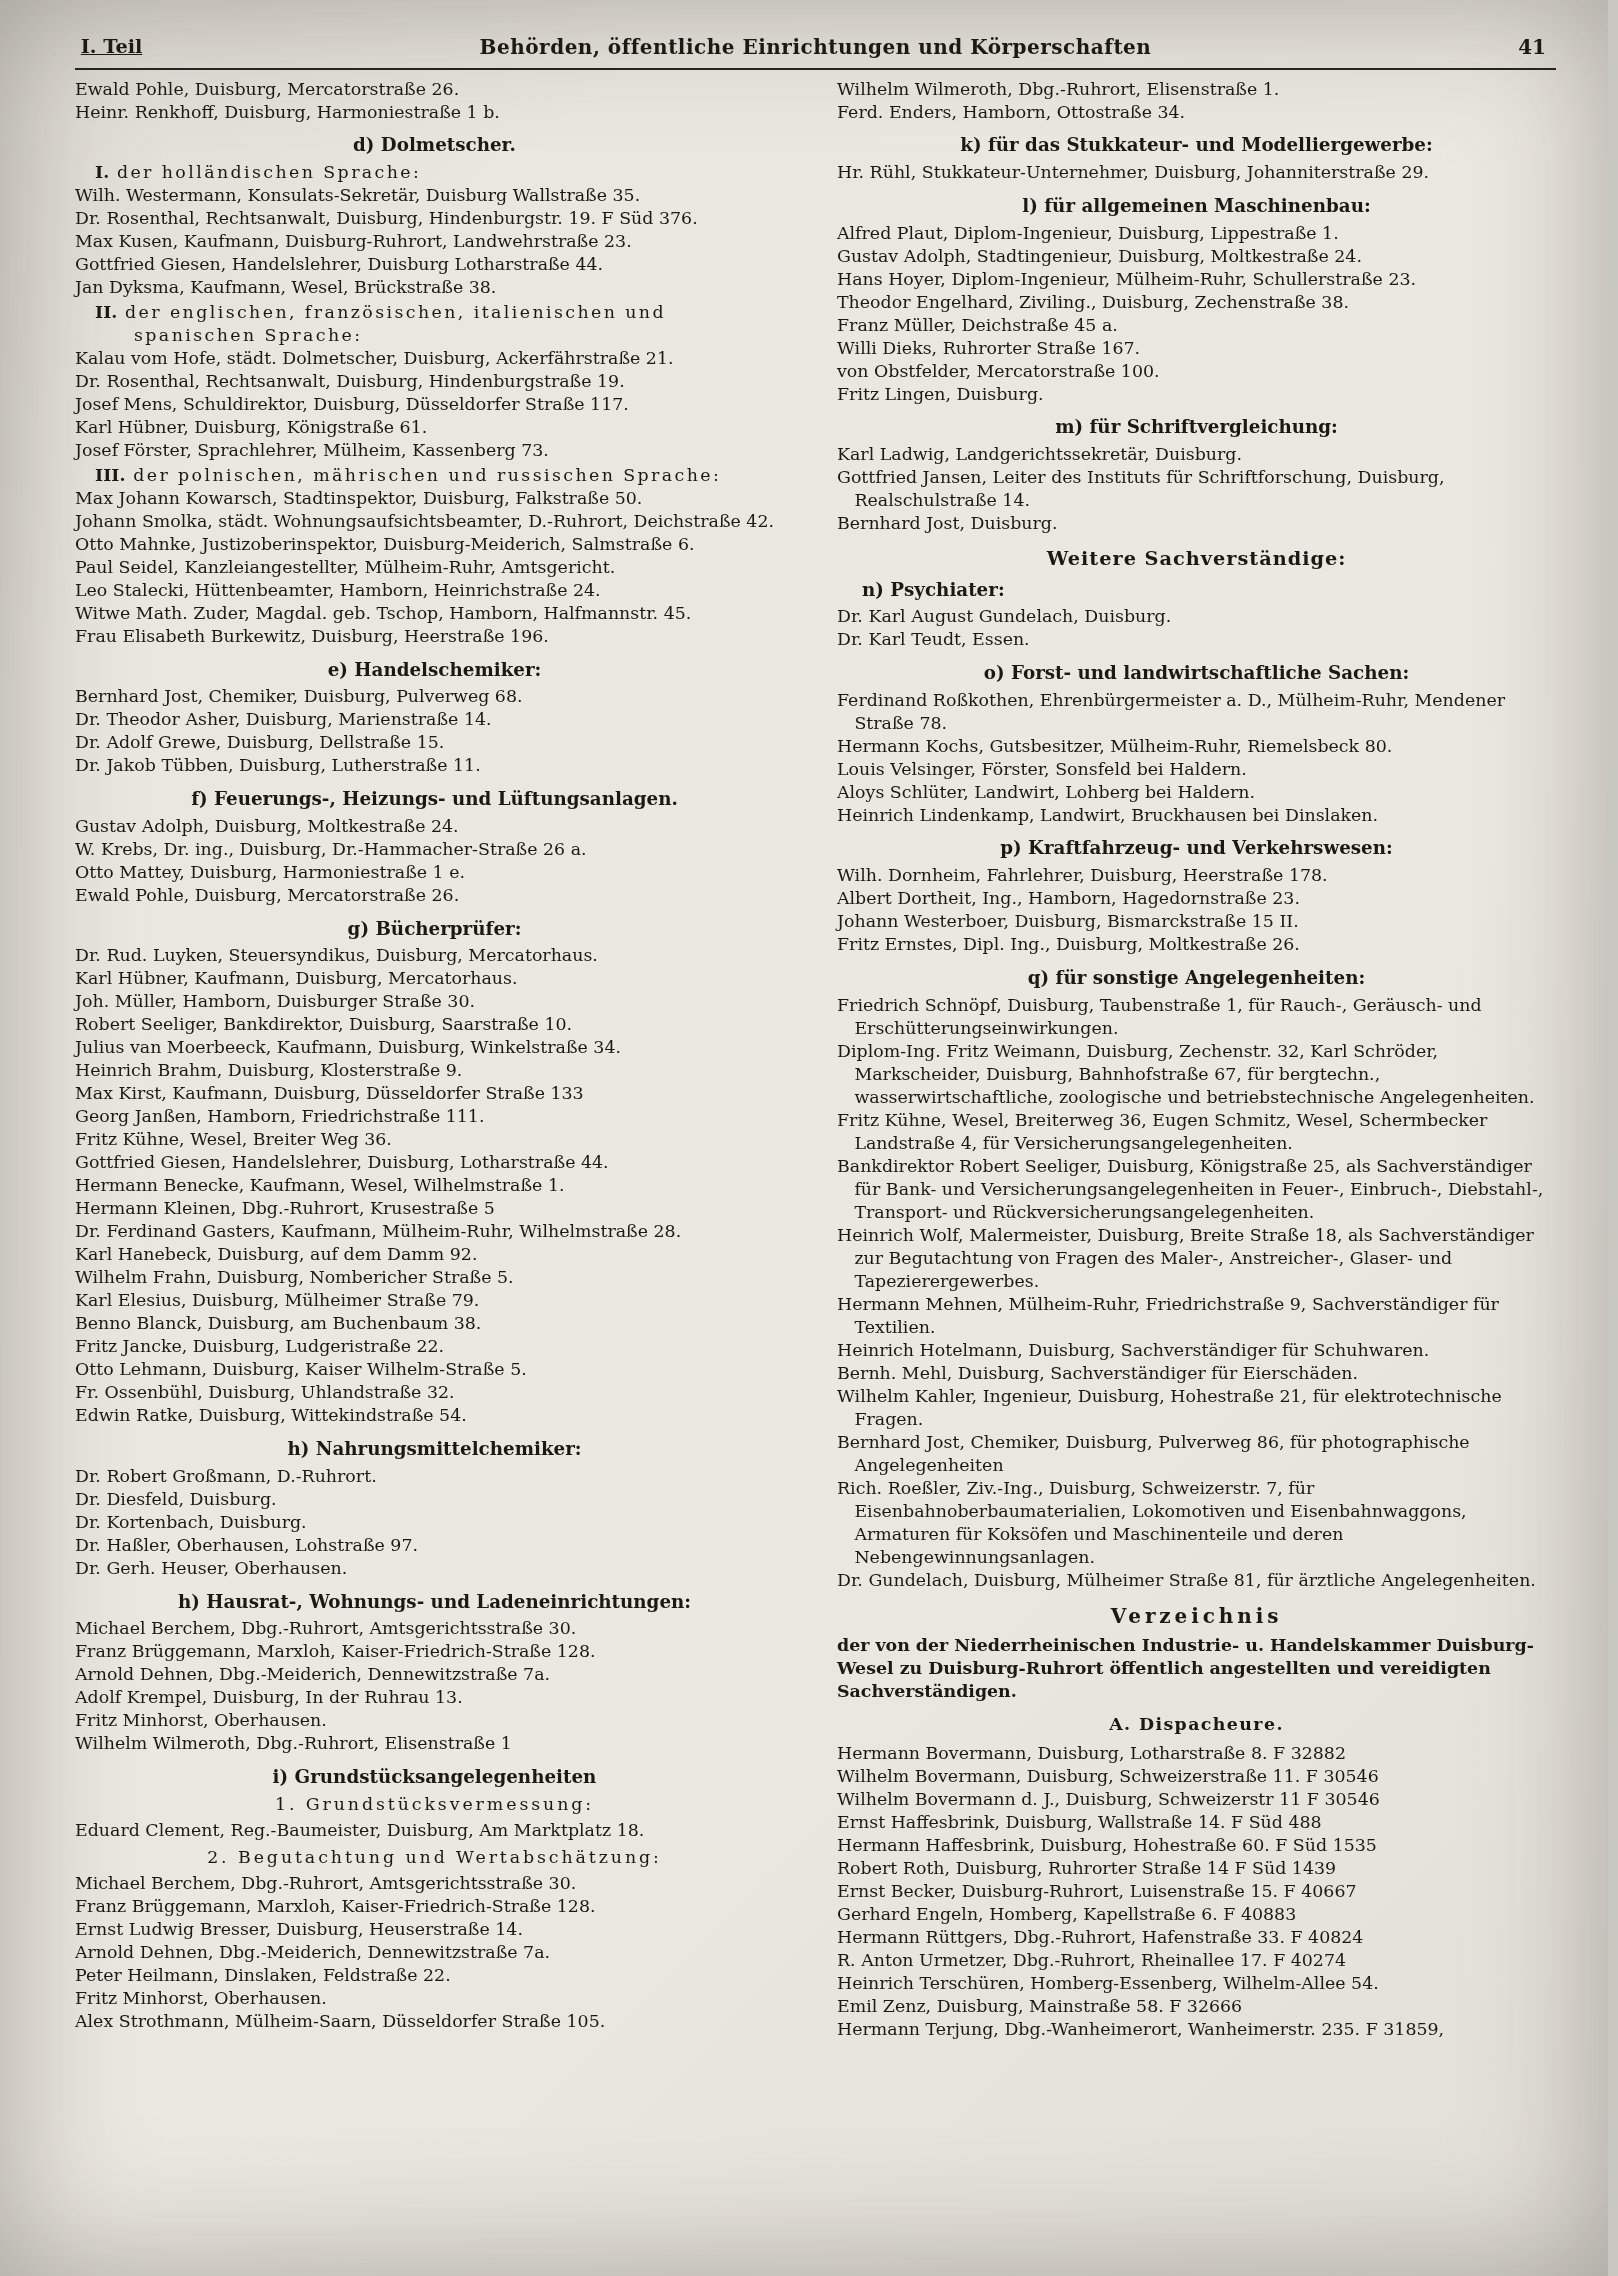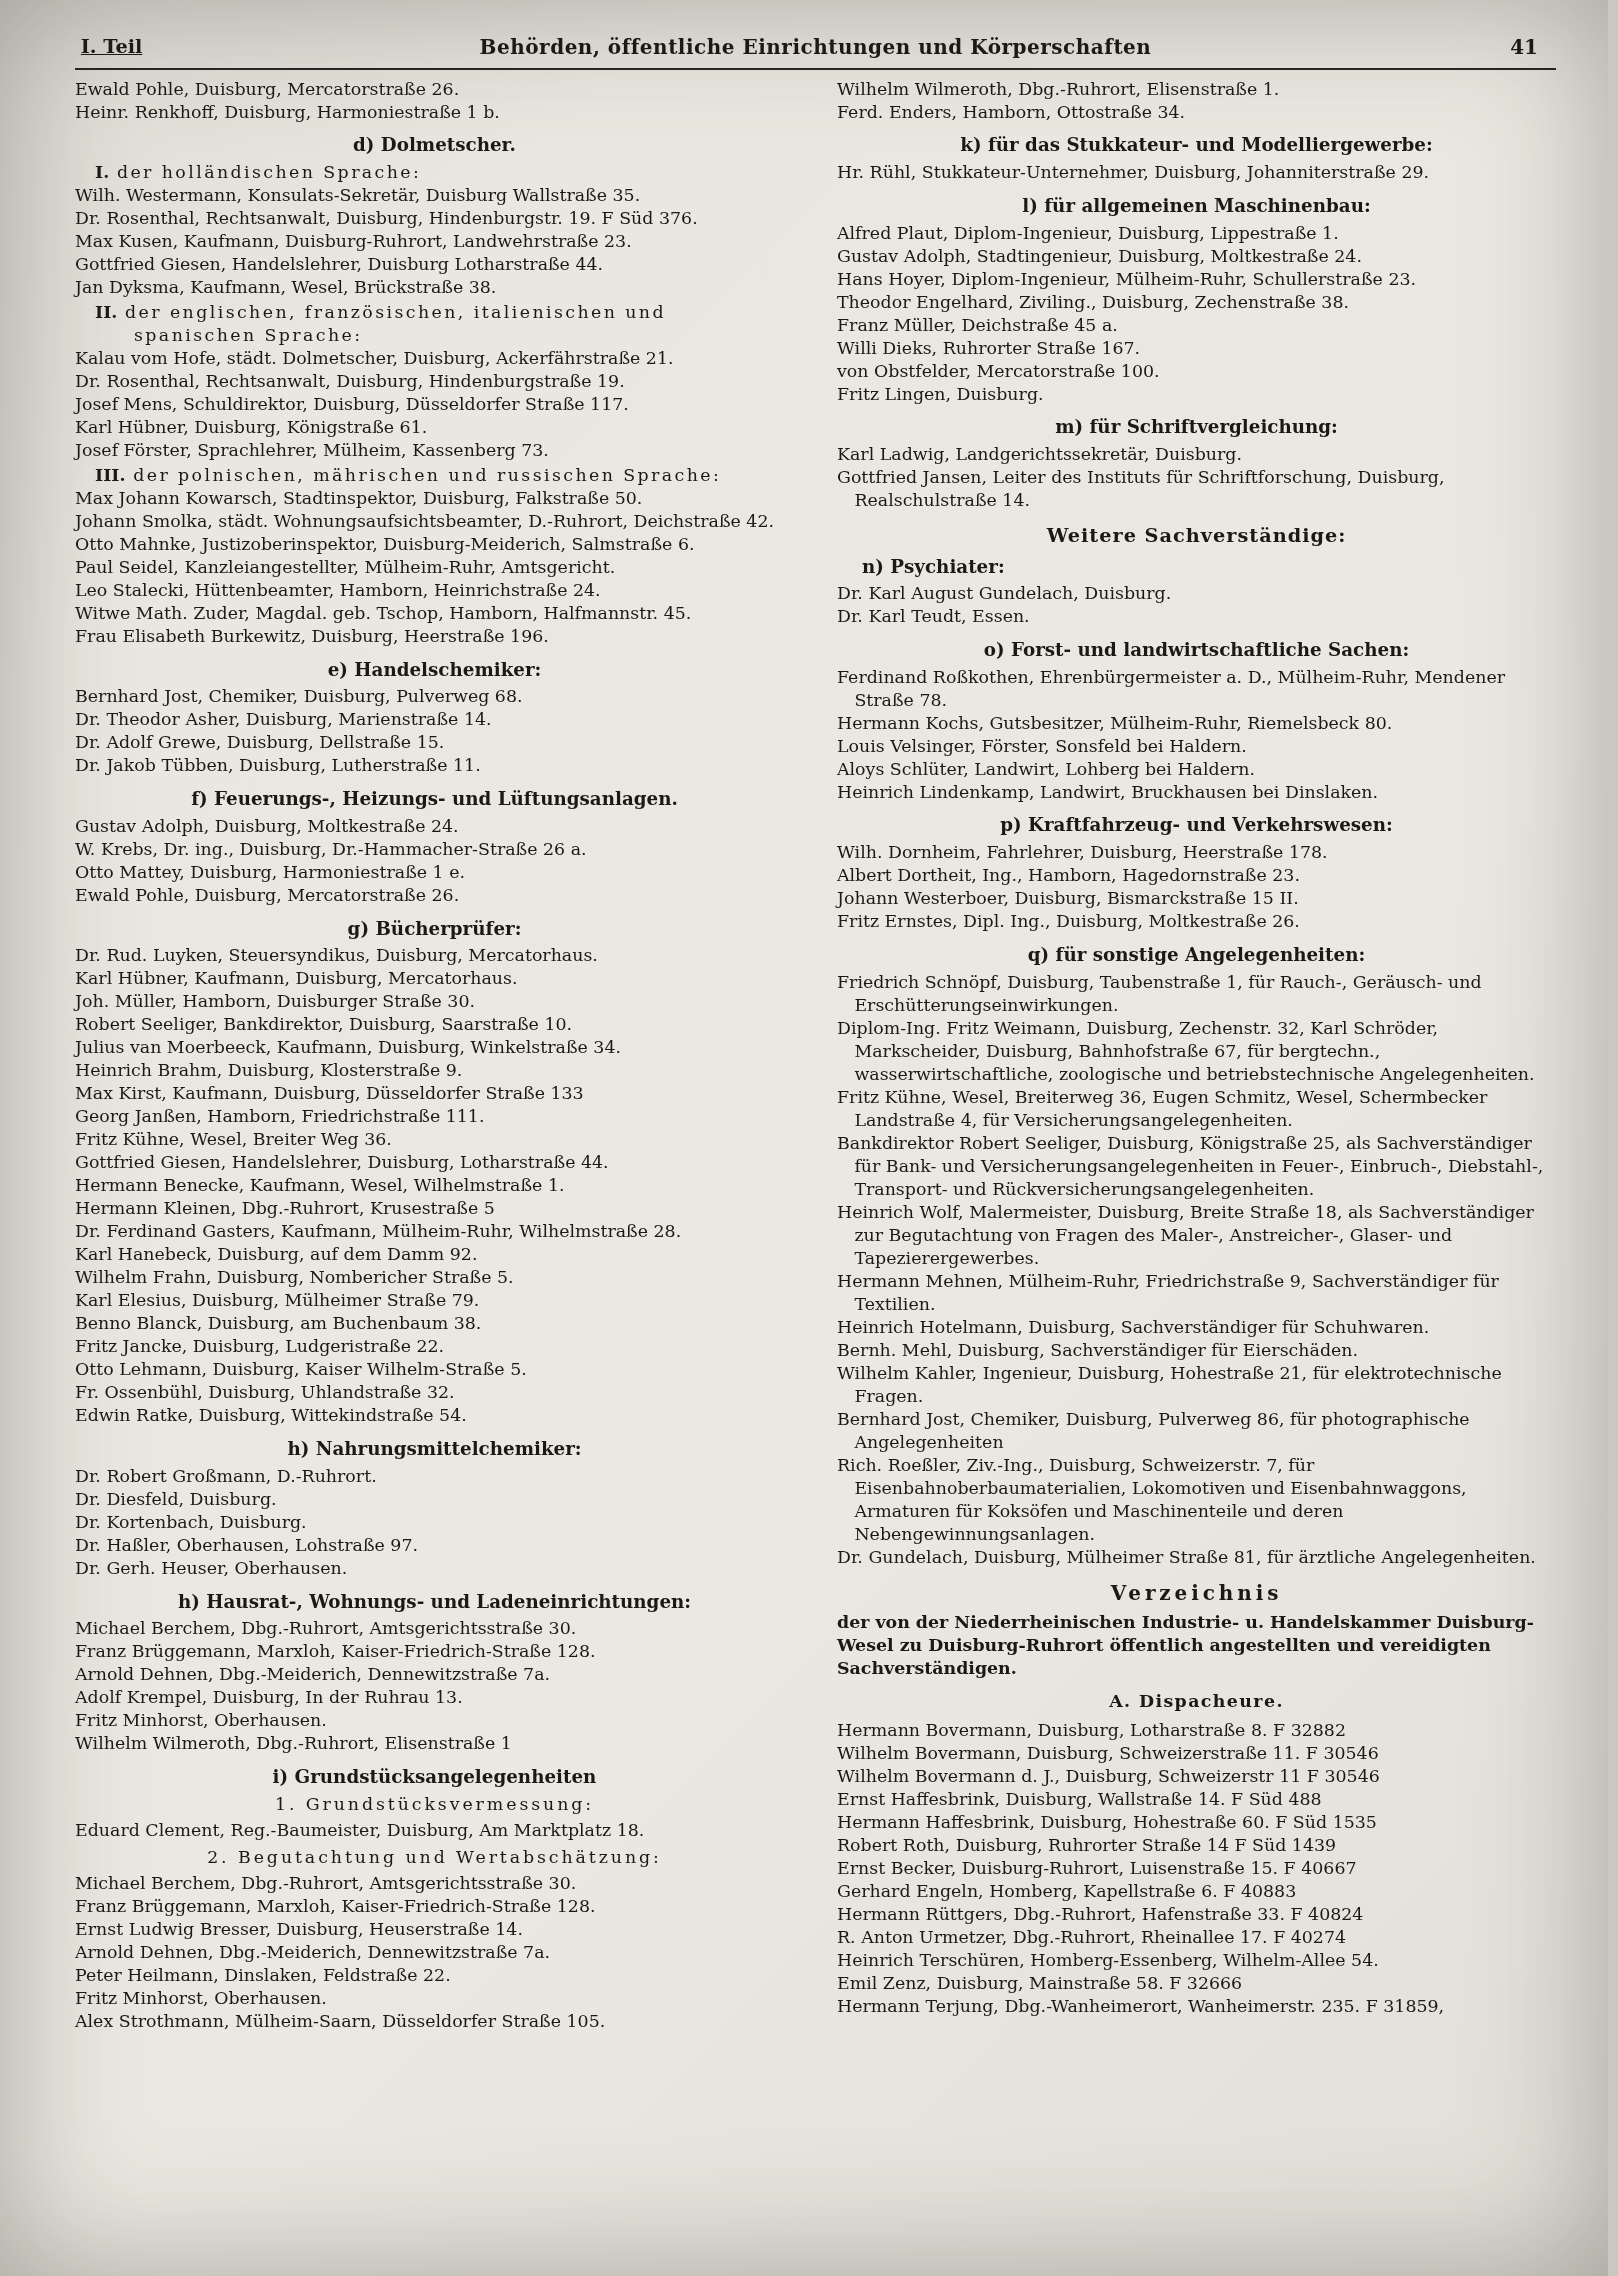--- a/index.html
+++ b/index.html
@@ -29,21 +29,21 @@
     font-size:19.3px;font-weight:bold;
     text-decoration:underline;
   }
   .h-center{
     position:absolute;left:0;right:0;top:1.9px;
     text-align:center;
     font-size:20px;font-weight:bold;
     letter-spacing:0.5px;
   }
   .h-right{
-    position:absolute;right:18px;top:1.9px;
+    position:absolute;right:10px;top:1.9px;
     font-size:20px;font-weight:bold;
   }
   .columns{
     display:flex;
     margin-top:7.7px;
     align-items:flex-start;
   }
   .col{flex:1 1 0;min-width:0;}
   .divider{
     width:0;
@@ -206,20 +206,21 @@
         <div class="entry">Gustav Adolph, Stadtingenieur, Duisburg, Moltkestraße 24.</div>
         <div class="entry">Hans Hoyer, Diplom-Ingenieur, Mülheim-Ruhr, Schullerstraße 23.</div>
         <div class="entry">Theodor Engelhard, Ziviling., Duisburg, Zechenstraße 38.</div>
         <div class="entry">Franz Müller, Deichstraße 45 a.</div>
         <div class="entry">Willi Dieks, Ruhrorter Straße 167.</div>
         <div class="entry">von Obstfelder, Mercatorstraße 100.</div>
         <div class="entry">Fritz Lingen, Duisburg.</div>
         <div class="heading">m) für Schriftvergleichung:</div>
         <div class="entry">Karl Ladwig, Landgerichtssekretär, Duisburg.</div>
         <div class="entry">Gottfried Jansen, Leiter des Instituts für Schriftforschung, Duisburg, Realschulstraße 14.</div>
+        <div class="entry">Bernhard Jost, Duisburg.</div>
         <div class="heading-big">Weitere Sachverständige:</div>
         <div class="heading-left">n) Psychiater:</div>
         <div class="entry">Dr. Karl August Gundelach, Duisburg.</div>
         <div class="entry">Dr. Karl Teudt, Essen.</div>
         <div class="heading">o) Forst- und landwirtschaftliche Sachen:</div>
         <div class="entry">Ferdinand Roßkothen, Ehrenbürgermeister a. D., Mülheim-Ruhr, Mendener Straße 78.</div>
         <div class="entry">Hermann Kochs, Gutsbesitzer, Mülheim-Ruhr, Riemelsbeck 80.</div>
         <div class="entry">Louis Velsinger, Förster, Sonsfeld bei Haldern.</div>
         <div class="entry">Aloys Schlüter, Landwirt, Lohberg bei Haldern.</div>
         <div class="entry">Heinrich Lindenkamp, Landwirt, Bruckhausen bei Dinslaken.</div>

